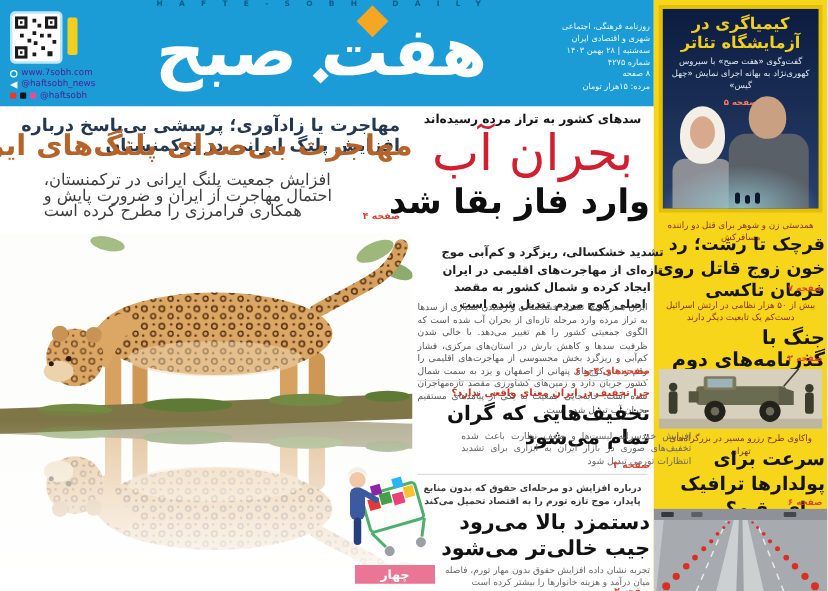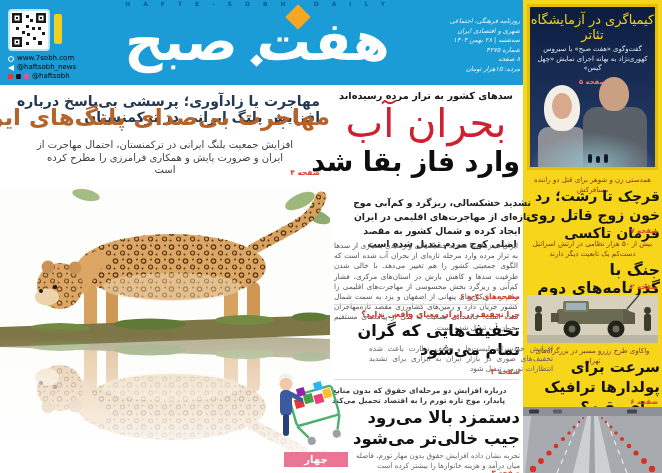--- a/index.html
+++ b/index.html
@@ -12,38 +12,38 @@
   .abs { position:absolute; }
   .rtl { direction:rtl; }
 
   
   .masthead { left:0; top:0; width:523px; height:85px; background:#1b9cd7; }
   .top-strip { left:0; top:0; width:523px; text-align:center; font-size:6px;
     letter-spacing:13px; color:#0b5d87; font-weight:bold; }
   .qr-box { left:8px; top:9px; width:42px; height:42px; background:#fff; border-radius:4px;
     display:flex; align-items:center; justify-content:center; border:2px solid #bfe6f7;}
   .yellow-tag { left:54px; top:14px; width:8px; height:30px; background:#f2cf1d; border-radius:2px; }
-  .social { left:8px; top:54px; color:#000000; }
+  .social { left:8px; top:54px; color:#4c1d95; }
   .social-row { display:flex; align-items:center; gap:3px; font-size:7px; line-height:9px; direction:ltr;}
   .dot-ico { width:6px; height:6px; border:1px solid #fff; border-radius:50%; display:inline-block; }
   .tri-ico { width:0; height:0; border-top:3px solid transparent; border-bottom:3px solid transparent;
     border-right:6px solid #fff; display:inline-block; }
   .sq-ico { width:5px; height:5px; display:inline-block; border-radius:1px; }
   .logo { left:78px; top:0px; width:360px; height:80px; text-align:center;
     font-size:54px; font-weight:bold; color:#fff; line-height:84px; transform:skewX(-4deg); }
   .logo-diamond { left:289px; top:8px; width:18px; height:18px; background:#f5a623; transform:rotate(45deg); }
   .logo-diamond2 { left:252px; top:56px; width:9px; height:9px; background:#fff; transform:rotate(45deg); }
   .issue-info { left:438px; top:17px; width:82px; direction:rtl; text-align:right;
-    font-size:6.5px; line-height:9.6px; color:#eaf6fd;font-style:italic; }
+    font-size:6.5px; line-height:9.6px; color:#eaf6fd; }
 
   
   .sidebar { left:523px; top:0; width:139px; height:473px; background:#f6d51b; }
   .theater { left:4px; top:4px; width:131px; height:166px; border:3px solid #e3bf06;
     background:linear-gradient(#0c1c40,#28406b); overflow:hidden; text-align:center; }
-  .theater-title { margin-top:5px; font-size:13px; font-weight:normal; color:#f2cf1d; }
+  .theater-title { margin-top:5px; font-size:13px; font-weight:bold; color:#f2cf1d; }
   .theater-sub { margin:3px 6px 0; font-size:6.8px; line-height:9.5px; color:#dfe6f2; }
   .theater-page { margin-top:4px; font-size:6.8px; font-weight:bold; color:#ff7a60; }
   .t-figures { position:absolute; left:0; bottom:0; width:100%; height:92px; }
   .t-woman { position:absolute; left:14px; top:10px; width:36px; height:46px; background:#f3efe6;
     border-radius:50% 50% 45% 45%; }
   .t-woman-face { position:absolute; left:8px; top:8px; width:20px; height:26px; background:#d9a98e;
     border-radius:50%; }
   .t-woman-body { position:absolute; left:8px; top:52px; width:48px; height:40px; background:#8e8f96;
     border-radius:10px 10px 0 0; }
   .t-man-head { position:absolute; right:26px; top:2px; width:30px; height:34px; background:#c9a082;
@@ -57,21 +57,21 @@
   .sb-kicker { width:131px; left:4px; text-align:center; font-size:7px; line-height:9.5px;
     font-weight:normal; color:#8a2f1f; }
   .sb-headline { width:135px; left:2px; font-weight:bold; color:#141414; }
   .sb-page { width:131px; left:4px; text-align:right; font-size:7px; font-weight:bold; color:#d8442e; }
 
   
   .leo-kicker { left:10px; top:93px; width:310px; font-size:14px;
     font-weight:bold; color:#24384f; }
   .leo-headline { left:0px; top:104px; width:330px; text-align:center; font-size:23px;
     font-weight:bold; color:#b4632a; white-space:nowrap; }
-  .leo-sub { left:35px; top:139px; width:260px; text-align:center; font-size:10px;
+  .leo-sub { left:35px; top:139px; width:260px; text-align:left; font-size:13px;
     line-height:12.5px; color:#3d3d3d; }
   .leo-page { left:10px; top:168px; width:310px; text-align:right; font-size:7.5px;
     font-weight:bold; color:#d8442e; }
 
   
   .cc { left:332px; width:188px; }
   .main-kicker { top:90px; text-align:center; font-size:9.8px; font-weight:bold; color:#171717; }
   .main-red { top:101px; text-align:center; font-size:40px; line-height:44px; font-weight:normal; color:#cf2030; }
   .main-black { top:145px; text-align:center; font-size:27px; line-height:33px; font-weight:bold;
     color:#0e0e0e; white-space:nowrap; letter-spacing:-0.5px; }
@@ -80,21 +80,21 @@
   .main-body { top:241px; left:334px; width:184px; text-align:justify; font-size:7.3px;
     line-height:10.2px; color:#555; }
   .main-page { top:292px; text-align:right; font-size:7.6px; font-weight:bold; color:#d8442e; }
   .rule { left:334px; width:184px; border-top:1px solid #dcdcdc; }
 
   .disc-kicker { top:310px; text-align:right; font-size:8px; font-weight:bold; color:#c23b2a; }
   .disc-headline { top:321px; text-align:right; font-size:16px; font-weight:bold; color:#111; }
   .disc-body { top:344px; text-align:justify; font-size:7.4px; line-height:10.2px; color:#666;margin-left:35px; }
   .disc-page { top:367px; text-align:right; font-size:7.4px; font-weight:bold; color:#d8442e; }
 
-  .wage-kicker { top:386px; text-align:left; font-size:7.4px; line-height:9.8px; font-weight:bold; color:#3c3c3c; }
+  .wage-kicker { top:386px; text-align:center; font-size:7.4px; line-height:9.8px; font-weight:bold; color:#3c3c3c; }
   .wage-headline { top:407px; text-align:right; font-size:16.5px; line-height:21px; font-weight:bold; color:#111; }
   .wage-body { top:451px; left:352px; width:168px; text-align:right; font-size:7.2px; line-height:9.6px; color:#666; }
   .wage-page { top:468px; left:352px; width:168px; text-align:right; font-size:7.2px; font-weight:bold; color:#d8442e; }
 
   .photo { display:block; }
 </style>
 </head>
 <body>
 
 <div class="page">

